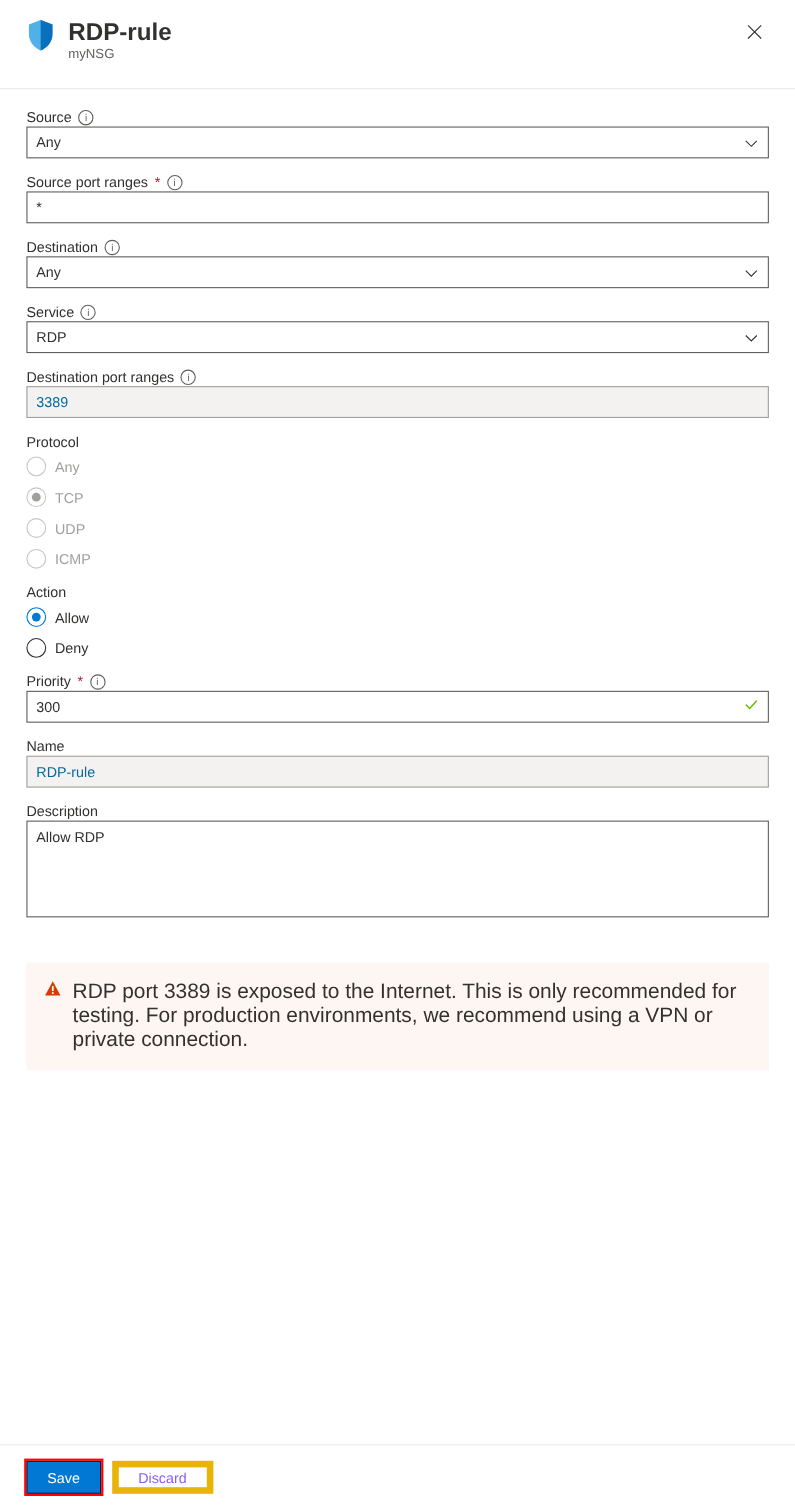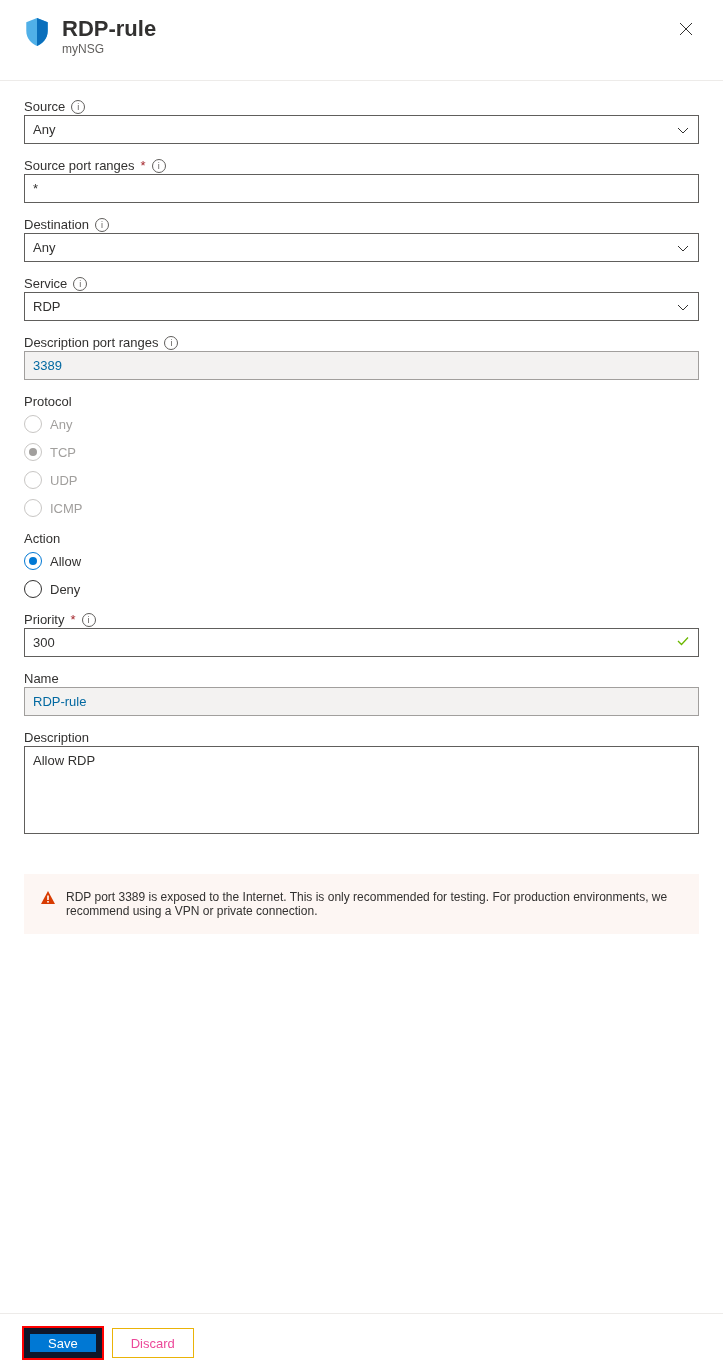--- a/index.html
+++ b/index.html
@@ -103,48 +103,48 @@
       right: 8px;
       top: 50%;
       transform: translateY(-50%);
       color: #6bb700;
     }
     .warning-box {
       display: flex;
       gap: 10px;
       padding: 16px 16px;
       background: #fdf6f3;
-      font-size: 12px;
+      font-size: 19px;
       color: #323130;
       margin: 18px 24px 0 24px;
     }
     .warn-icon { flex:none; color:#d83b01; }
     .footer {
       position: absolute;
       bottom: 0; left: 0; right: 0;
       border-top: 1px solid #edebe9;
       padding: 14px 24px;
       display: flex;
       gap: 10px;
       background: #fff;
     }
     .btn {
       height: 30px;
       padding: 0 18px;
       font-size: 13px;
       font-family: inherit;
       cursor: pointer;
-      border: 1px solid #eab308;
+      border: 6px solid #eab308;
       background: #fff;
-      color: #ec4899;
+      color: #8b5cf6;
     }
     .btn-primary {
       background: #0078d4;
       color: #fff;
-      border: 6px solid #0f172a;
+      border: 1px solid #0f172a;
       outline: 2px solid #ff0000;
       outline-offset: 0;
     }
   </style>
 </head>
 <body>
 
 <div class="header">
   <div class="shield-icon">
     <svg viewBox="0 0 24 28" width="26" height="30">
@@ -208,21 +208,21 @@
     <div class="select-box">
       <span>RDP</span>
       <span class="chevron"><svg viewBox="0 0 14 14">
             <path d="M2 5 L7 10 L12 5" fill="none" stroke="#323130" stroke-width="1"></path>
           </svg></span>
     </div>
   </div>
 
   <div>
     <div class="field-label">
-      <span>Description port ranges</span>
+      <span>Destination port ranges</span>
       <span class="info-icon">i</span>
     </div>
     <input class="text-input disabled" disabled="" value="3389" style="">
   </div>
 
   <div>
     <div class="field-label">
       <span>Protocol</span>
     </div>
     <div class="radio-group">

